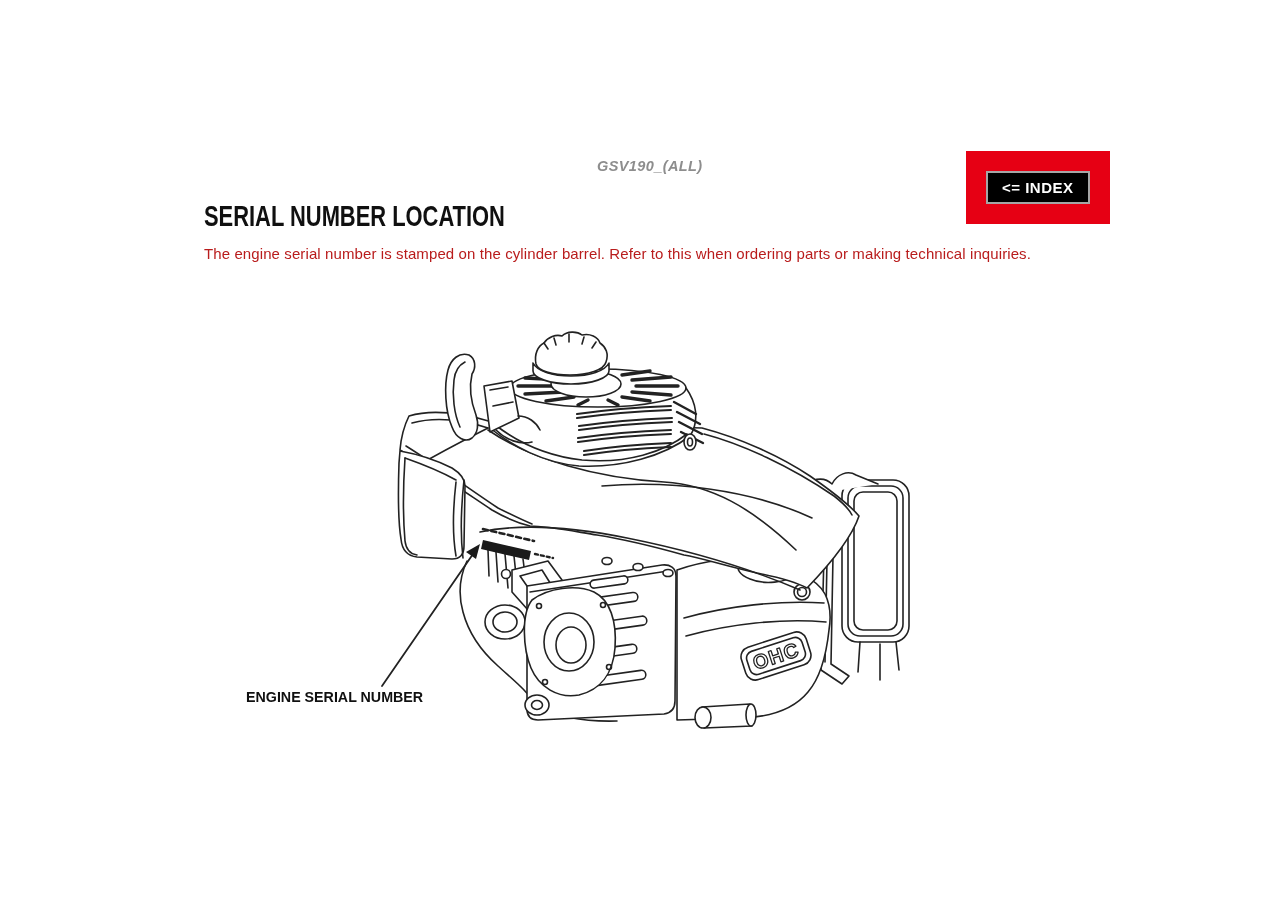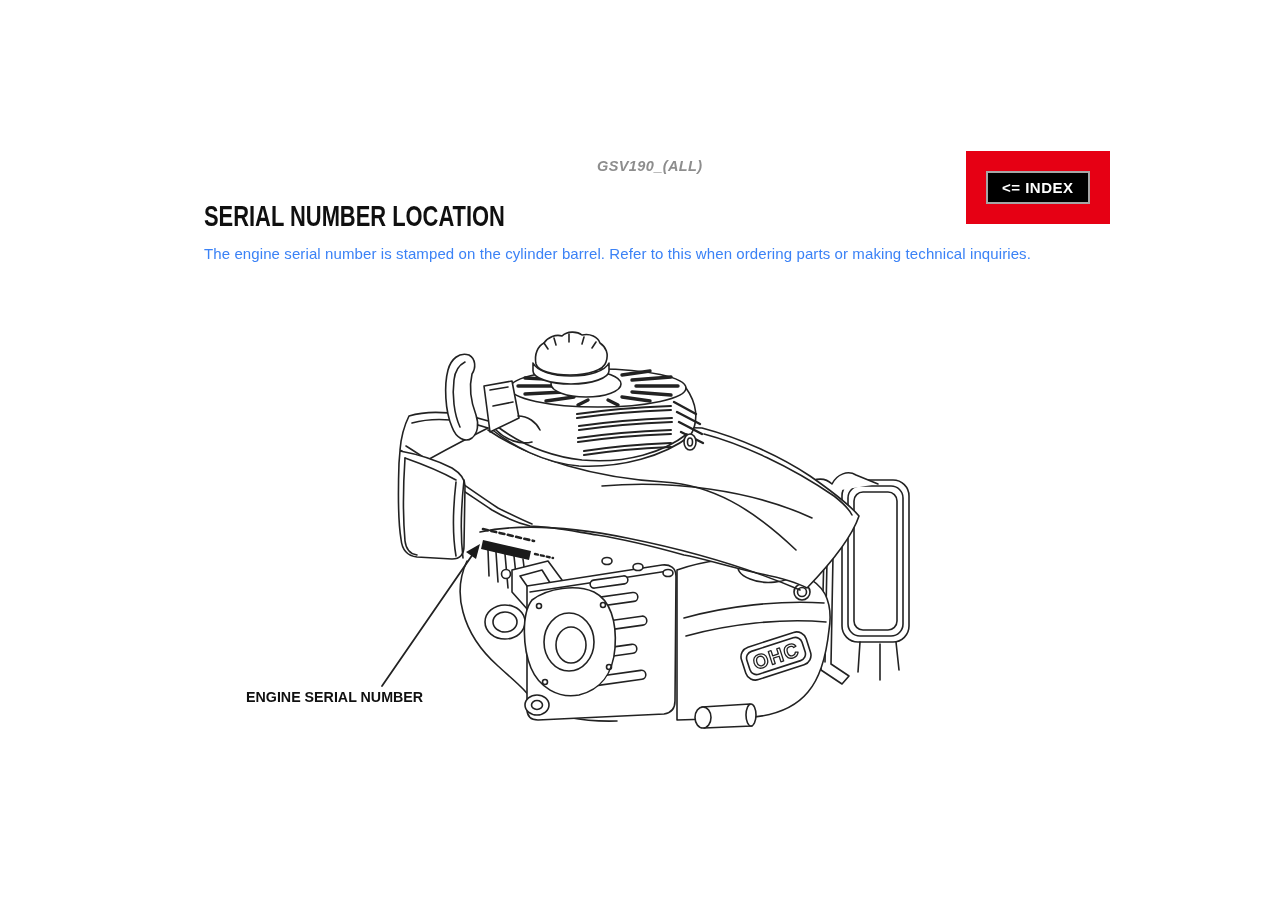--- a/index.html
+++ b/index.html
@@ -21,21 +21,21 @@
     font-size:15px;font-weight:bold;padding:7px 14px;letter-spacing:.5px;
     line-height:1;white-space:nowrap;
   }
   .title{
     position:absolute;left:204px;top:199px;margin:0;
     font-size:30px;font-weight:bold;color:#101010;
     transform:scaleX(.73);transform-origin:0 0;white-space:nowrap;
   }
   .body-text{
     position:absolute;left:204px;top:245px;margin:0;
-    font-size:15px;color:#3b82f6;letter-spacing:.1px;white-space:nowrap;
+    font-size:15px;color:#b91c1c;letter-spacing:.1px;white-space:nowrap;
   }
   .callout{
     position:absolute;left:246px;top:688px;
     font-size:15px;font-weight:bold;color:#101010;
     transform:scaleX(.95);transform-origin:0 0;white-space:nowrap;
   }
   .figure{position:absolute;left:372px;top:318px;}
 </style>
 </head>
 <body>

